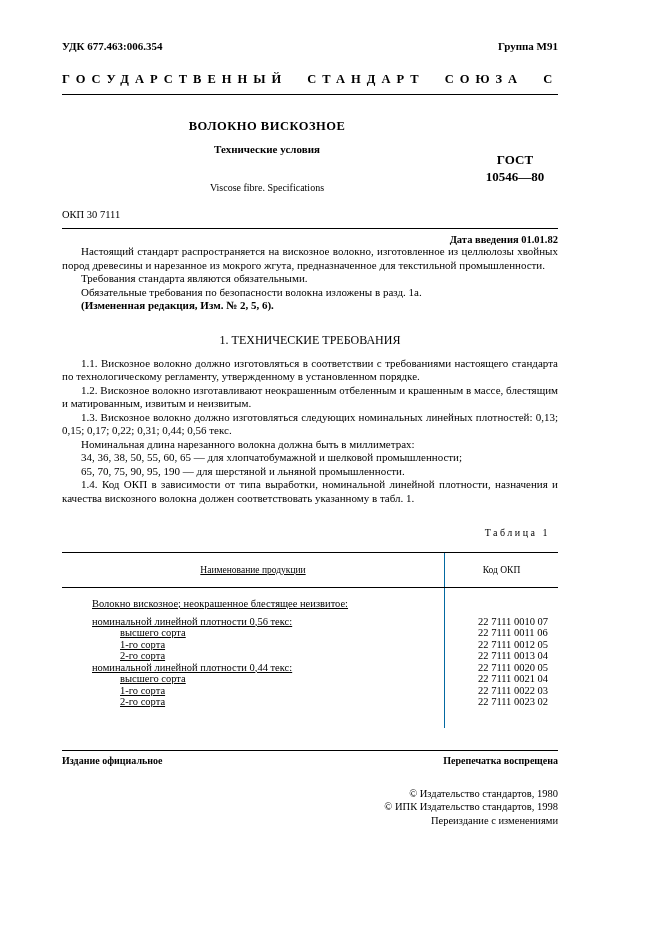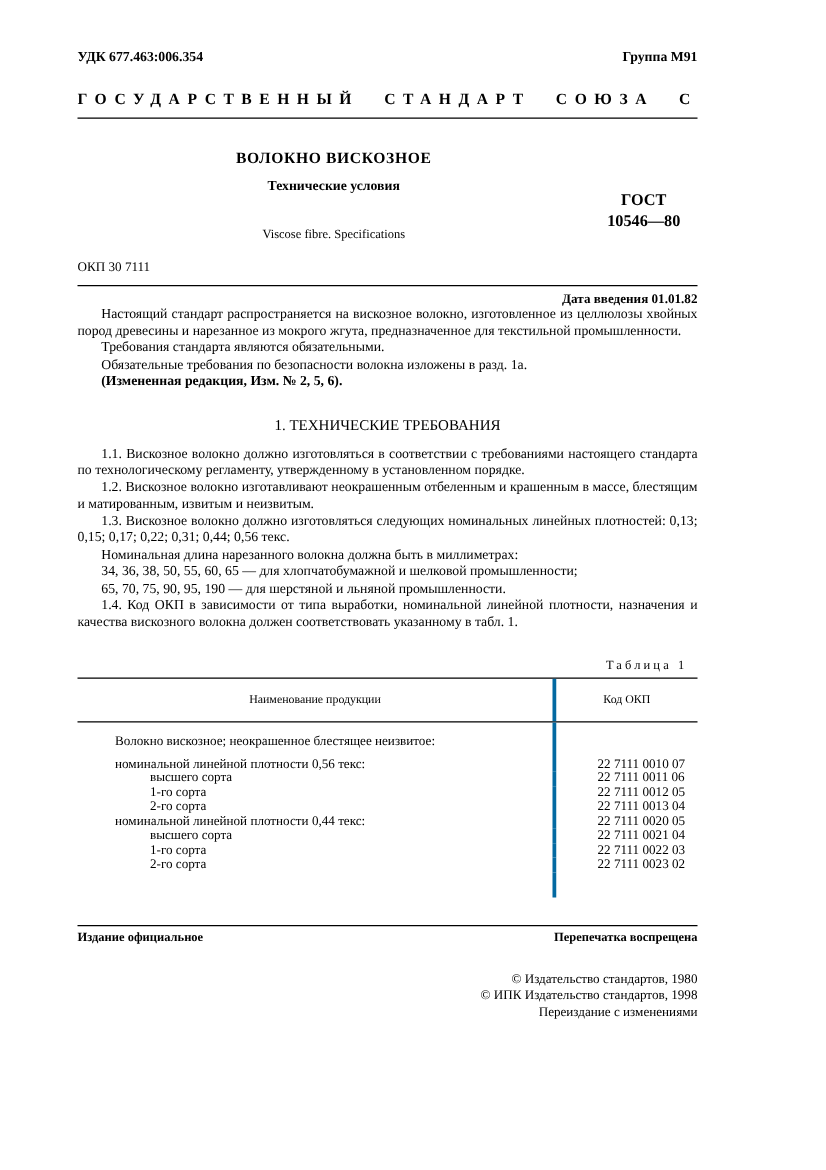--- a/index.html
+++ b/index.html
@@ -83,38 +83,38 @@
   .section-heading {
     margin: 20px 0 9px 0;
     text-align: center;
     font-size: 12px;
     font-weight: normal;
   }
 
   
   .table-caption {
     margin-top: 22px;
-    margin-bottom: 4px;
+    margin-bottom: 14px;
     text-align: right;
     padding-right: 8px;
     font-size: 10px;
     letter-spacing: 2.5px;
   }
   .gtable { border-top: 1px solid #000; }
   .gtable .thead {
     display: flex;
     border-bottom: 1px solid #000;
   }
   .gtable .th {
     box-sizing: border-box;
     font-size: 9.5px;
     text-align: center;
     padding: 12px 4px;
   }
-  .col-name { width: 383px; border-right: 3px solid #0369a1; }
+  .col-name { width: 383px; border-right: 1px solid #0369a1; text-decoration: underline; }
   .col-code { flex: 1; }
   .trow { display: flex; }
   .td {
     box-sizing: border-box;
     font-size: 10.5px;
     line-height: 11.5px;
   }
   .td.col-name { padding-left: 30px; }
   .td.col-code { padding-left: 33px; }
   .trow.indent .td.col-name { padding-left: 58px; }

